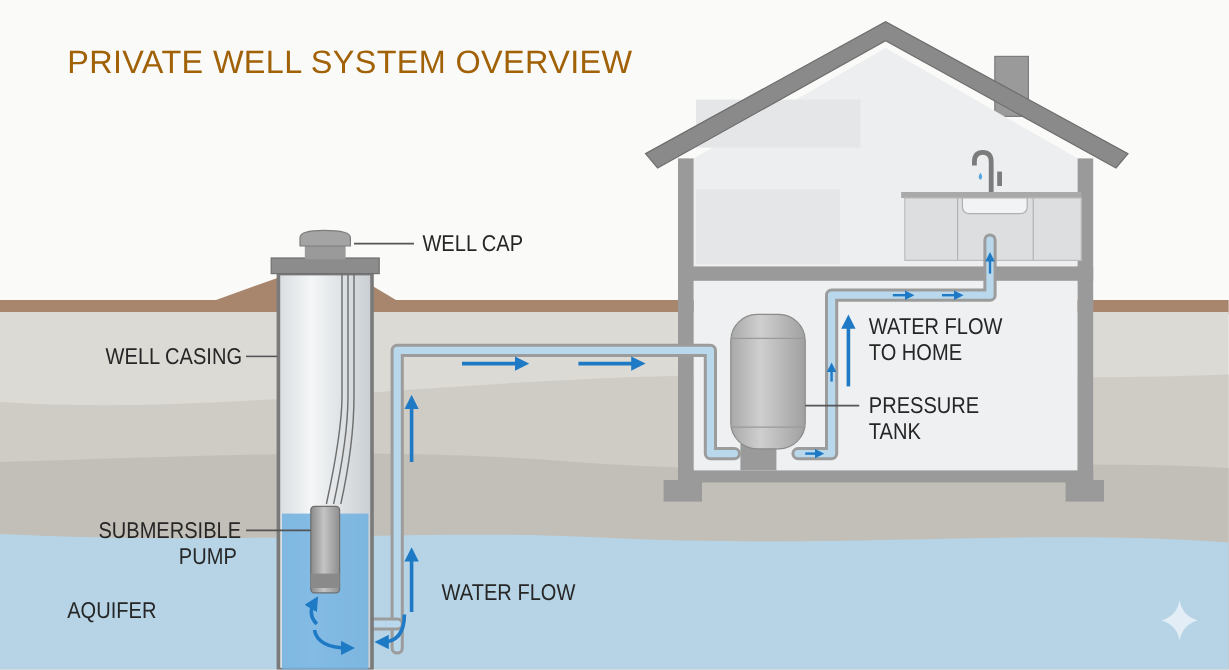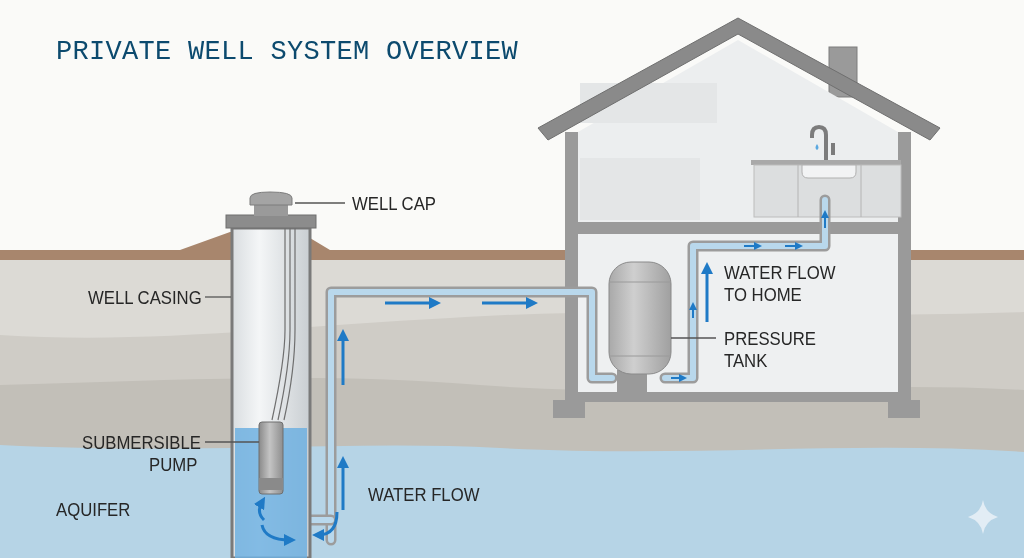--- a/index.html
+++ b/index.html
@@ -1,18 +1,18 @@
 <!DOCTYPE html>
 <html><head>
 <meta charset="utf-8">
 <style>
   html, body { margin: 0; padding: 0; background: #fafaf8; }
   body { width: 1024px; height: 558px; overflow: hidden; position: relative; font-family: "DejaVu Sans", sans-serif; }
   #diagram { position: absolute; left: 0; top: 0; width: 1024px; height: 558px; }
-  .title { position: absolute; left: 56px; top: 37px; font-size: 27px; color: #0c4a6e; letter-spacing: 0.3px; font-weight: normal; white-space: nowrap; font-family: Liberation Mono, monospace; }
+  .title { position: absolute; left: 56px; top: 37px; font-size: 27px; color: #a16207; letter-spacing: 0.3px; font-weight: normal; white-space: nowrap; font-family: Liberation Sans, sans-serif; }
   .lbl { position: absolute; font-family: "Liberation Sans", sans-serif; font-size: 19px; color: #262626; line-height: 22px; white-space: nowrap; transform: scaleX(0.88); transform-origin: left top; }
 </style>
 </head>
 <body>
 
 <svg id="diagram" viewBox="0 0 1024 558" xmlns="http://www.w3.org/2000/svg">
   <defs>
     <linearGradient id="casingGrad" x1="0" x2="1" y1="0" y2="0">
       <stop offset="0" stop-color="#d9dde0"></stop>
       <stop offset="0.35" stop-color="#f4f6f7"></stop>

